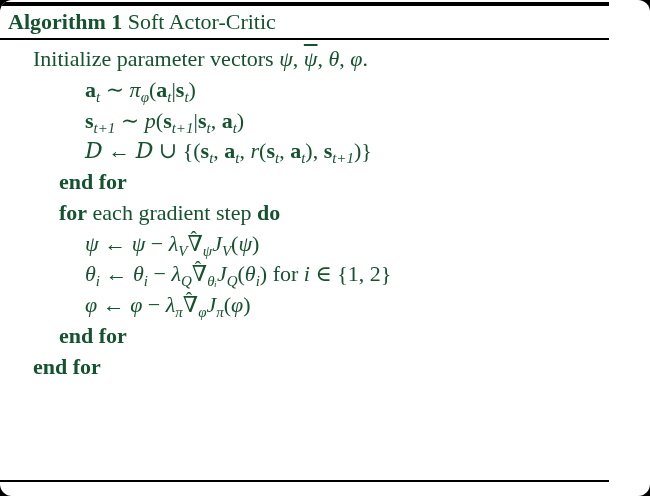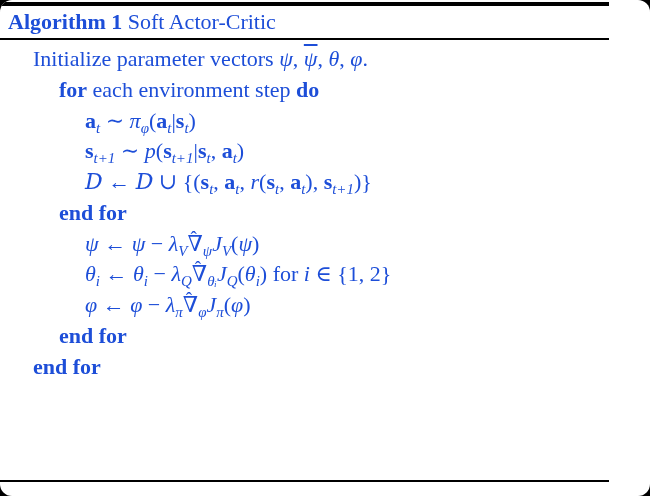--- a/index.html
+++ b/index.html
@@ -7,21 +7,21 @@
     width: 650px; height: 496px;
     background: #000000;
     overflow: hidden;
   }
   .page {
     position: relative;
     width: 650px; height: 496px;
     background: #ffffff;
     border-radius: 12px;
     overflow: hidden;
-    color: #1d4ed8;
+    color: #14532d;
     font-family: "Liberation Serif", "DejaVu Serif", serif;
   }
   .rule { position: absolute; left: 0; background: #000000; }
   .rule-top { top: 2px;   width: 609px; height: 4px; }
   .rule-mid { top: 38px;  width: 609px; height: 2px; }
   .rule-bot { top: 480px; width: 609px; height: 2px; }
 
   .header {
     position: absolute;
     left: 8px; top: 6px;
@@ -64,25 +64,25 @@
 </style>
 </head>
 <body>
 
 <div class="page">
   <div class="rule rule-top"></div>
   <div class="header"><span class="s-b">Algorithm 1</span><span class="s-r"> Soft Actor-Critic</span></div>
   <div class="rule rule-mid"></div>
   <div class="body">
       <div class="line" style="padding-left: 33px;"><span class="s-r">Initialize parameter vectors </span><span class="s-i">ψ</span><span class="s-r">, </span><span class="s-i bar">ψ</span><span class="s-r">, </span><span class="s-i">θ</span><span class="s-r">, </span><span class="s-i">φ</span><span class="s-r">.</span></div>
-      <div class="line" style="padding-left: 59px;"><span class="s-b">for</span><span class="s-r"> each environment step </span><span class="s-b">do</span></div>
       <div class="line" style="padding-left: 85px;"><span class="s-mb">a</span><span class="s-i sub">t</span><span class="s-m"> ∼ </span><span class="s-i">π</span><span class="s-i sub">φ</span><span class="s-m">(</span><span class="s-mb">a</span><span class="s-i sub">t</span><span class="s-m">|</span><span class="s-mb">s</span><span class="s-i sub">t</span><span class="s-m">)</span></div>
       <div class="line" style="padding-left: 85px;"><span class="s-mb">s</span><span class="s-i sub">t+1</span><span class="s-m"> ∼ </span><span class="s-i">p</span><span class="s-m">(</span><span class="s-mb">s</span><span class="s-i sub">t+1</span><span class="s-m">|</span><span class="s-mb">s</span><span class="s-i sub">t</span><span class="s-m">, </span><span class="s-mb">a</span><span class="s-i sub">t</span><span class="s-m">)</span></div>
       <div class="line" style="padding-left: 85px;"><span class="s-scr">D</span><span class="s-m"> ← </span><span class="s-scr">D</span><span class="s-m"> ∪ {(</span><span class="s-mb">s</span><span class="s-i sub">t</span><span class="s-m">, </span><span class="s-mb">a</span><span class="s-i sub">t</span><span class="s-m">, </span><span class="s-i">r</span><span class="s-m">(</span><span class="s-mb">s</span><span class="s-i sub">t</span><span class="s-m">, </span><span class="s-mb">a</span><span class="s-i sub">t</span><span class="s-m">), </span><span class="s-mb">s</span><span class="s-i sub">t+1</span><span class="s-m">)}</span></div>
       <div class="line" style="padding-left: 59px;"><span class="s-b">end for</span></div>
+      <div class="line" style="padding-left: 59px;"><span class="s-b">for</span><span class="s-r"> each gradient step </span><span class="s-b">do</span></div>
       <div class="line" style="padding-left: 85px;"><span class="s-i">ψ</span><span class="s-m"> ← </span><span class="s-i">ψ</span><span class="s-m"> − </span><span class="s-i">λ</span><span class="s-i sub">V</span><span class="s-m hatmark">ˆ</span><span class="s-m">∇</span><span class="s-i sub">ψ</span><span class="s-i">J</span><span class="s-i sub">V</span><span class="s-m">(</span><span class="s-i">ψ</span><span class="s-m">)</span></div>
       <div class="line" style="padding-left: 85px;"><span class="s-i">θ</span><span class="s-i sub">i</span><span class="s-m"> ← </span><span class="s-i">θ</span><span class="s-i sub">i</span><span class="s-m"> − </span><span class="s-i">λ</span><span class="s-i sub">Q</span><span class="s-m hatmark">ˆ</span><span class="s-m">∇</span><span class="s-i sub">θᵢ</span><span class="s-i">J</span><span class="s-i sub">Q</span><span class="s-m">(</span><span class="s-i">θ</span><span class="s-i sub">i</span><span class="s-m">) </span><span class="s-r">for </span><span class="s-i">i</span><span class="s-m"> ∈ {1, 2}</span></div>
       <div class="line" style="padding-left: 85px;"><span class="s-i">φ</span><span class="s-m"> ← </span><span class="s-i">φ</span><span class="s-m"> − </span><span class="s-i">λ</span><span class="s-i sub">π</span><span class="s-m hatmark">ˆ</span><span class="s-m">∇</span><span class="s-i sub">φ</span><span class="s-i">J</span><span class="s-i sub">π</span><span class="s-m">(</span><span class="s-i">φ</span><span class="s-m">)</span></div>
       <div class="line" style="padding-left: 59px;"><span class="s-b">end for</span></div>
       <div class="line" style="padding-left: 33px;"><span class="s-b">end for</span></div>
     </div>
   <div class="rule rule-bot"></div>
 </div>
 
 </body></html>

